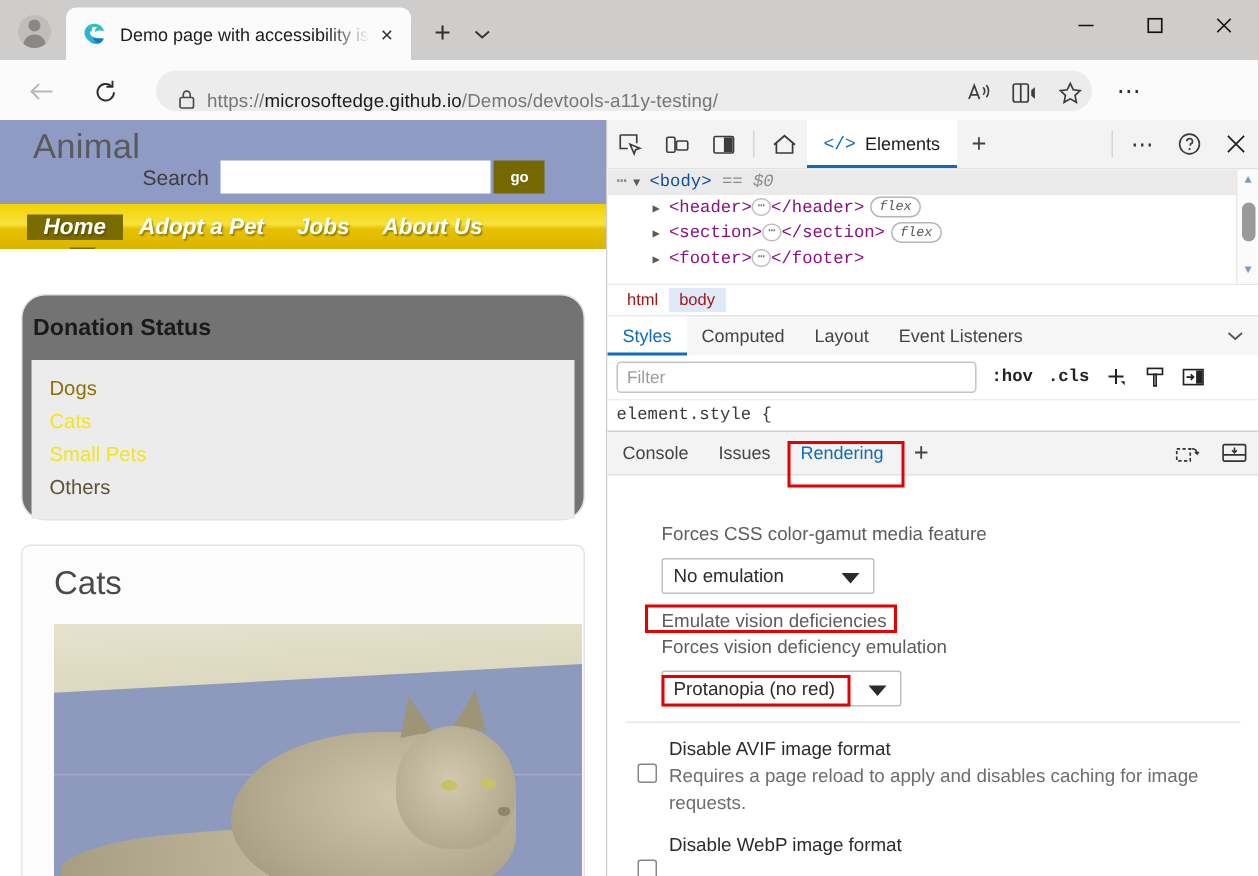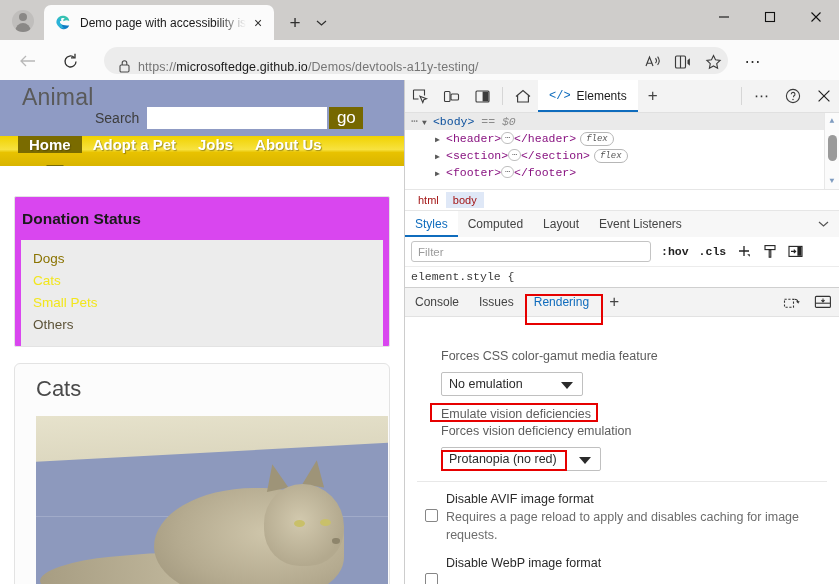--- a/index.html
+++ b/index.html
@@ -119,48 +119,50 @@
   .search-row {
     position: absolute; left: 95px; top: 27px; display: flex; align-items: center;
   }
   .search-label { font-size: 14px; color: #3d3d3d; }
   .search-input {
     width: 180px; height: 22px; background: #ffffff; border: none;
     margin-left: 8px;
   }
   .go-btn {
     width: 34px; height: 22px; background: #766800; color: #ffffff;
-    font-size: 17px; display: flex; align-items: center; justify-content: center;
+    font-size: 10px; display: flex; align-items: center; justify-content: center;
     margin-left: 2px;
+    font-weight: bold;
   }
   .navstrip {
     position: relative; height: 30px;
     background: linear-gradient(to bottom, #f0d200 0%, #f7e23f 45%, #e8c200 55%, #d8b400 100%);
-    display: flex; align-items: flex-start;
+    display: flex; align-items: center;
     padding-left: 18px;
+    font-style: italic;
   }
   .nav-item {
     display: flex; align-items: center; padding: 0 11px;
     font-size: 15px; font-weight: bold; color: #ffffff;
     text-shadow: 1px 1px 1px rgba(60,50,0,.45);
   }
   .nav-item.active {
     background: #7a6b00;
   }
   .nav-arrow {
     position: absolute; left: 46px; bottom: -8px;
     width: 0; height: 0;
     border-left: 9px solid transparent; border-right: 9px solid transparent;
     border-top: 9px solid #7a6b00;
   }
   .page-body { padding: 14px 14px 0 14px; background: #fff; position: relative; }
   .sect-title { font-size: 15.5px; font-weight: bold; color: #1a1a1a; margin: 3px 0 0 7px; }
   .card {
-    margin-top: 16px; background: #d946ef;
-    border: 1px solid #e3e3e3; border-radius: 2px;
+    margin-top: 16px; background: #737373;
+    border: 1px solid #e3e3e3; border-radius: 16px;
     padding: 10px 0 0 0;
   }
   .status-box { background: #ececec; margin: 0 6px; padding: 8px 0 10px 6px; }
   .status-item { font-size: 13.5px; line-height: 22px; padding-left: 6px; }
   .card2 {
     margin-top: 16px; background: #fcfcfc;
     border: 1px solid #e3e3e3; border-radius: 6px;
     padding: 12px 0 0 0;
   }
   .h2cats { font-size: 22px; color: #4a4a4a; font-weight: 400; padding-left: 21px; }

